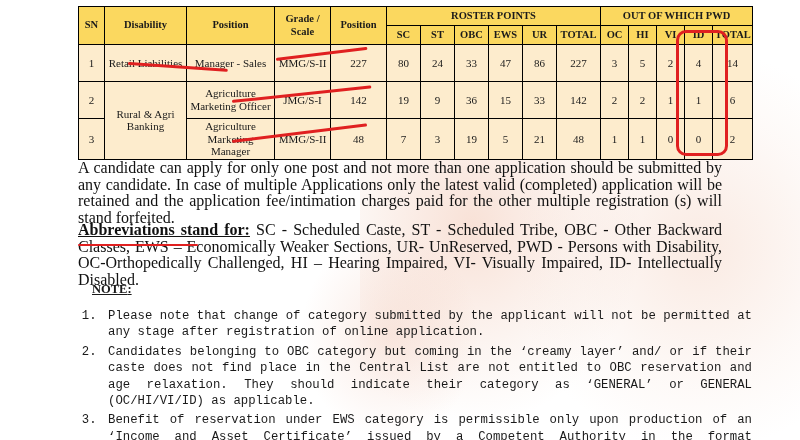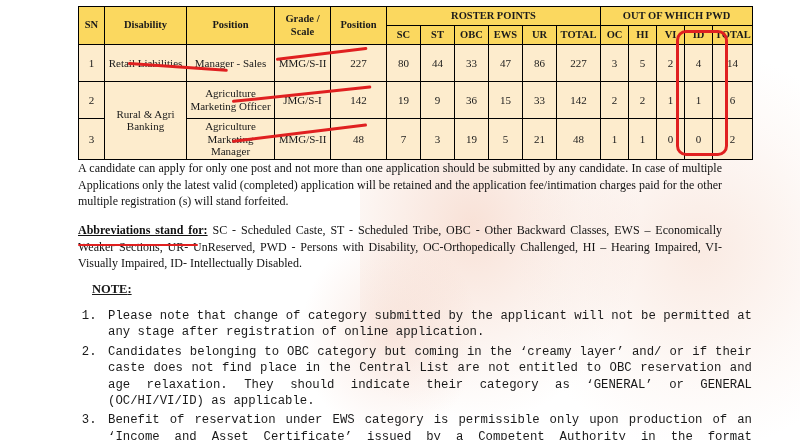--- a/index.html
+++ b/index.html
@@ -119,21 +119,21 @@
     height: 2px;
     background: #e02020;
     z-index: 5;
     border-radius: 2px;
   }
 
   
   .para {
     position: absolute;
     font-family: "Liberation Serif", serif;
-    font-size: 12px;
+    font-size: 16px;
     line-height: 16.5px;
     text-align: justify;
     color: #111111;
   }
   .p-candidate {
     left: 78px;
     top: 160px;
     width: 644px;
   }
   .p-abbrev {
@@ -230,21 +230,21 @@
         </tr>
       </thead>
       <tbody>
         <tr>
           <td>1</td>
           <td class="dept">Retail Liabilities</td>
           <td class="pos">Manager - Sales</td>
           <td class="grade">MMG/S-II</td>
           <td>227</td>
           <td>80</td>
-          <td>44</td>
+          <td>24</td>
           <td>33</td>
           <td>47</td>
           <td>86</td>
           <td>227</td>
           <td>3</td>
           <td>5</td>
           <td>2</td>
           <td>4</td>
           <td>14</td>
         </tr>

